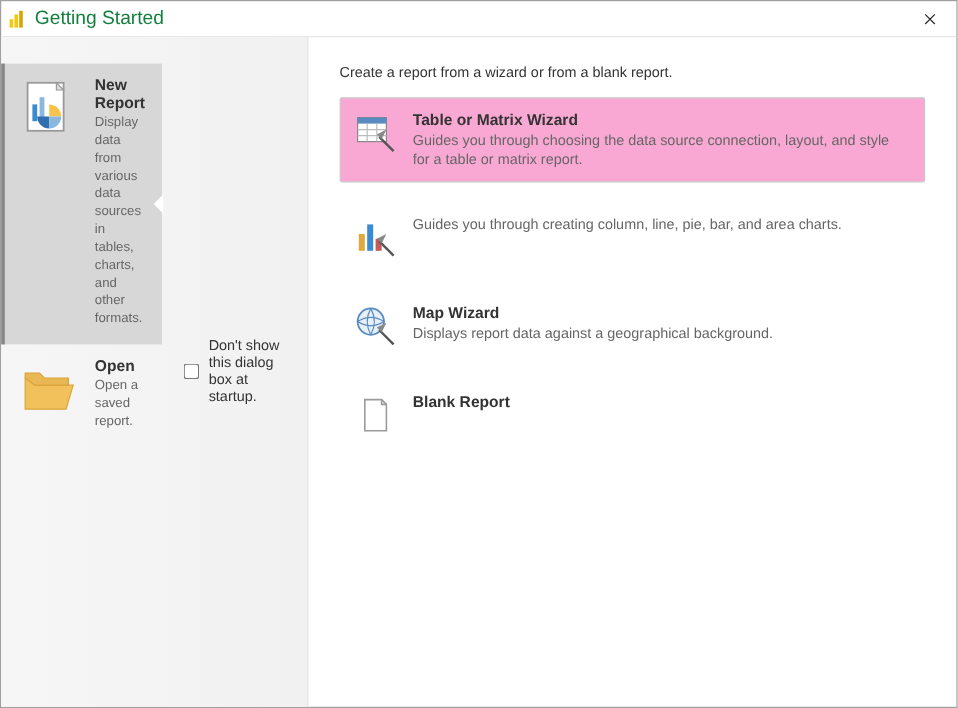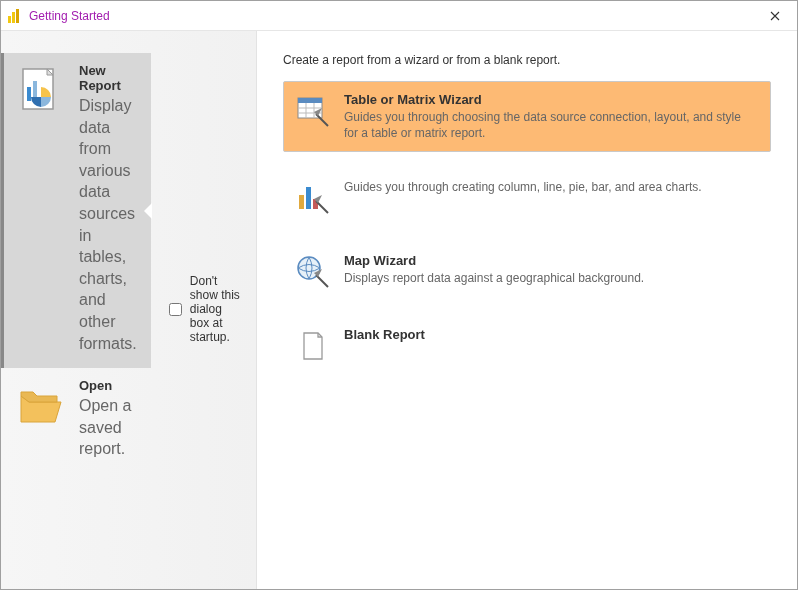--- a/index.html
+++ b/index.html
@@ -11,21 +11,21 @@
     display: flex; flex-direction: column;
     position: relative;
   }
   .titlebar {
     height: 30px;
     display: flex; align-items: center;
     padding: 0 0 0 6px;
     border-bottom: 1px solid #e6e6e6;
   }
   .titlebar .app-icon { width: 16px; height: 16px; margin-right: 6px; }
-  .titlebar .title { flex: 1; font-size: 12px; color: #a21caf; }
+  .titlebar .title { flex: 1; font-size: 16px; color: #15803d; }
   .titlebar .close-btn { width: 45px; height: 30px; display:flex; align-items:center; justify-content:center; cursor:pointer; }
   .body { flex:1; display:flex; min-height:0; }
   .sidebar {
     width: 256px;
     background: linear-gradient(to right,#f6f6f6,#f1f1f1);
     border-right: 1px solid #e3e3e3;
     display:flex; flex-direction:row;
     position:relative;
   }
   .sidebar-inner { flex:1; padding-top:22px; }
@@ -46,42 +46,42 @@
     right:-1px; top:50%;
     transform: translateY(-50%);
     width:0; height:0;
     border-top:8px solid transparent;
     border-bottom:8px solid transparent;
     border-right:8px solid #fff;
   }
   .side-icon { width:48px; height:48px; flex:0 0 48px; margin-right:14px; margin-top:4px; }
   .side-text { flex:1; }
   .side-title { font-weight:600; font-size:13px; color:#333; margin-bottom:2px; }
-  .side-desc { font-size:16px; color:#666; line-height:1.35; }
+  .side-desc { font-size:11px; color:#666; line-height:1.35; }
   .footer-check {
     padding: 10px 14px 12px 18px;
     display:flex; align-items:center; gap:8px;
     font-size:12px; color:#333;
   }
   .footer-check input { width:13px; height:13px; margin:0; }
   .main {
     flex:1; padding:22px 26px 10px 26px;
     display:flex; flex-direction:column;
   }
   .main-heading { font-size:12px; color:#333; margin-bottom:14px; }
   .option {
     display:flex;
     padding:10px 12px;
     border:1px solid transparent;
     border-radius:2px;
     cursor:pointer;
     margin-bottom:16px;
   }
   .option.selected {
-    background:#fdba74;
+    background:#f9a8d4;
     border:1px solid #c9c9c9;
   }
   .opt-icon { width:34px; height:34px; flex:0 0 34px; margin-right:14px; margin-top:2px; }
   .opt-text { flex:1; }
   .opt-title { font-weight:600; font-size:13px; color:#333; margin-bottom:2px; }
   .opt-desc { font-size:12px; color:#666; line-height:1.35; }
   svg { display:block; }
 </style>
 </head>
 <body>

